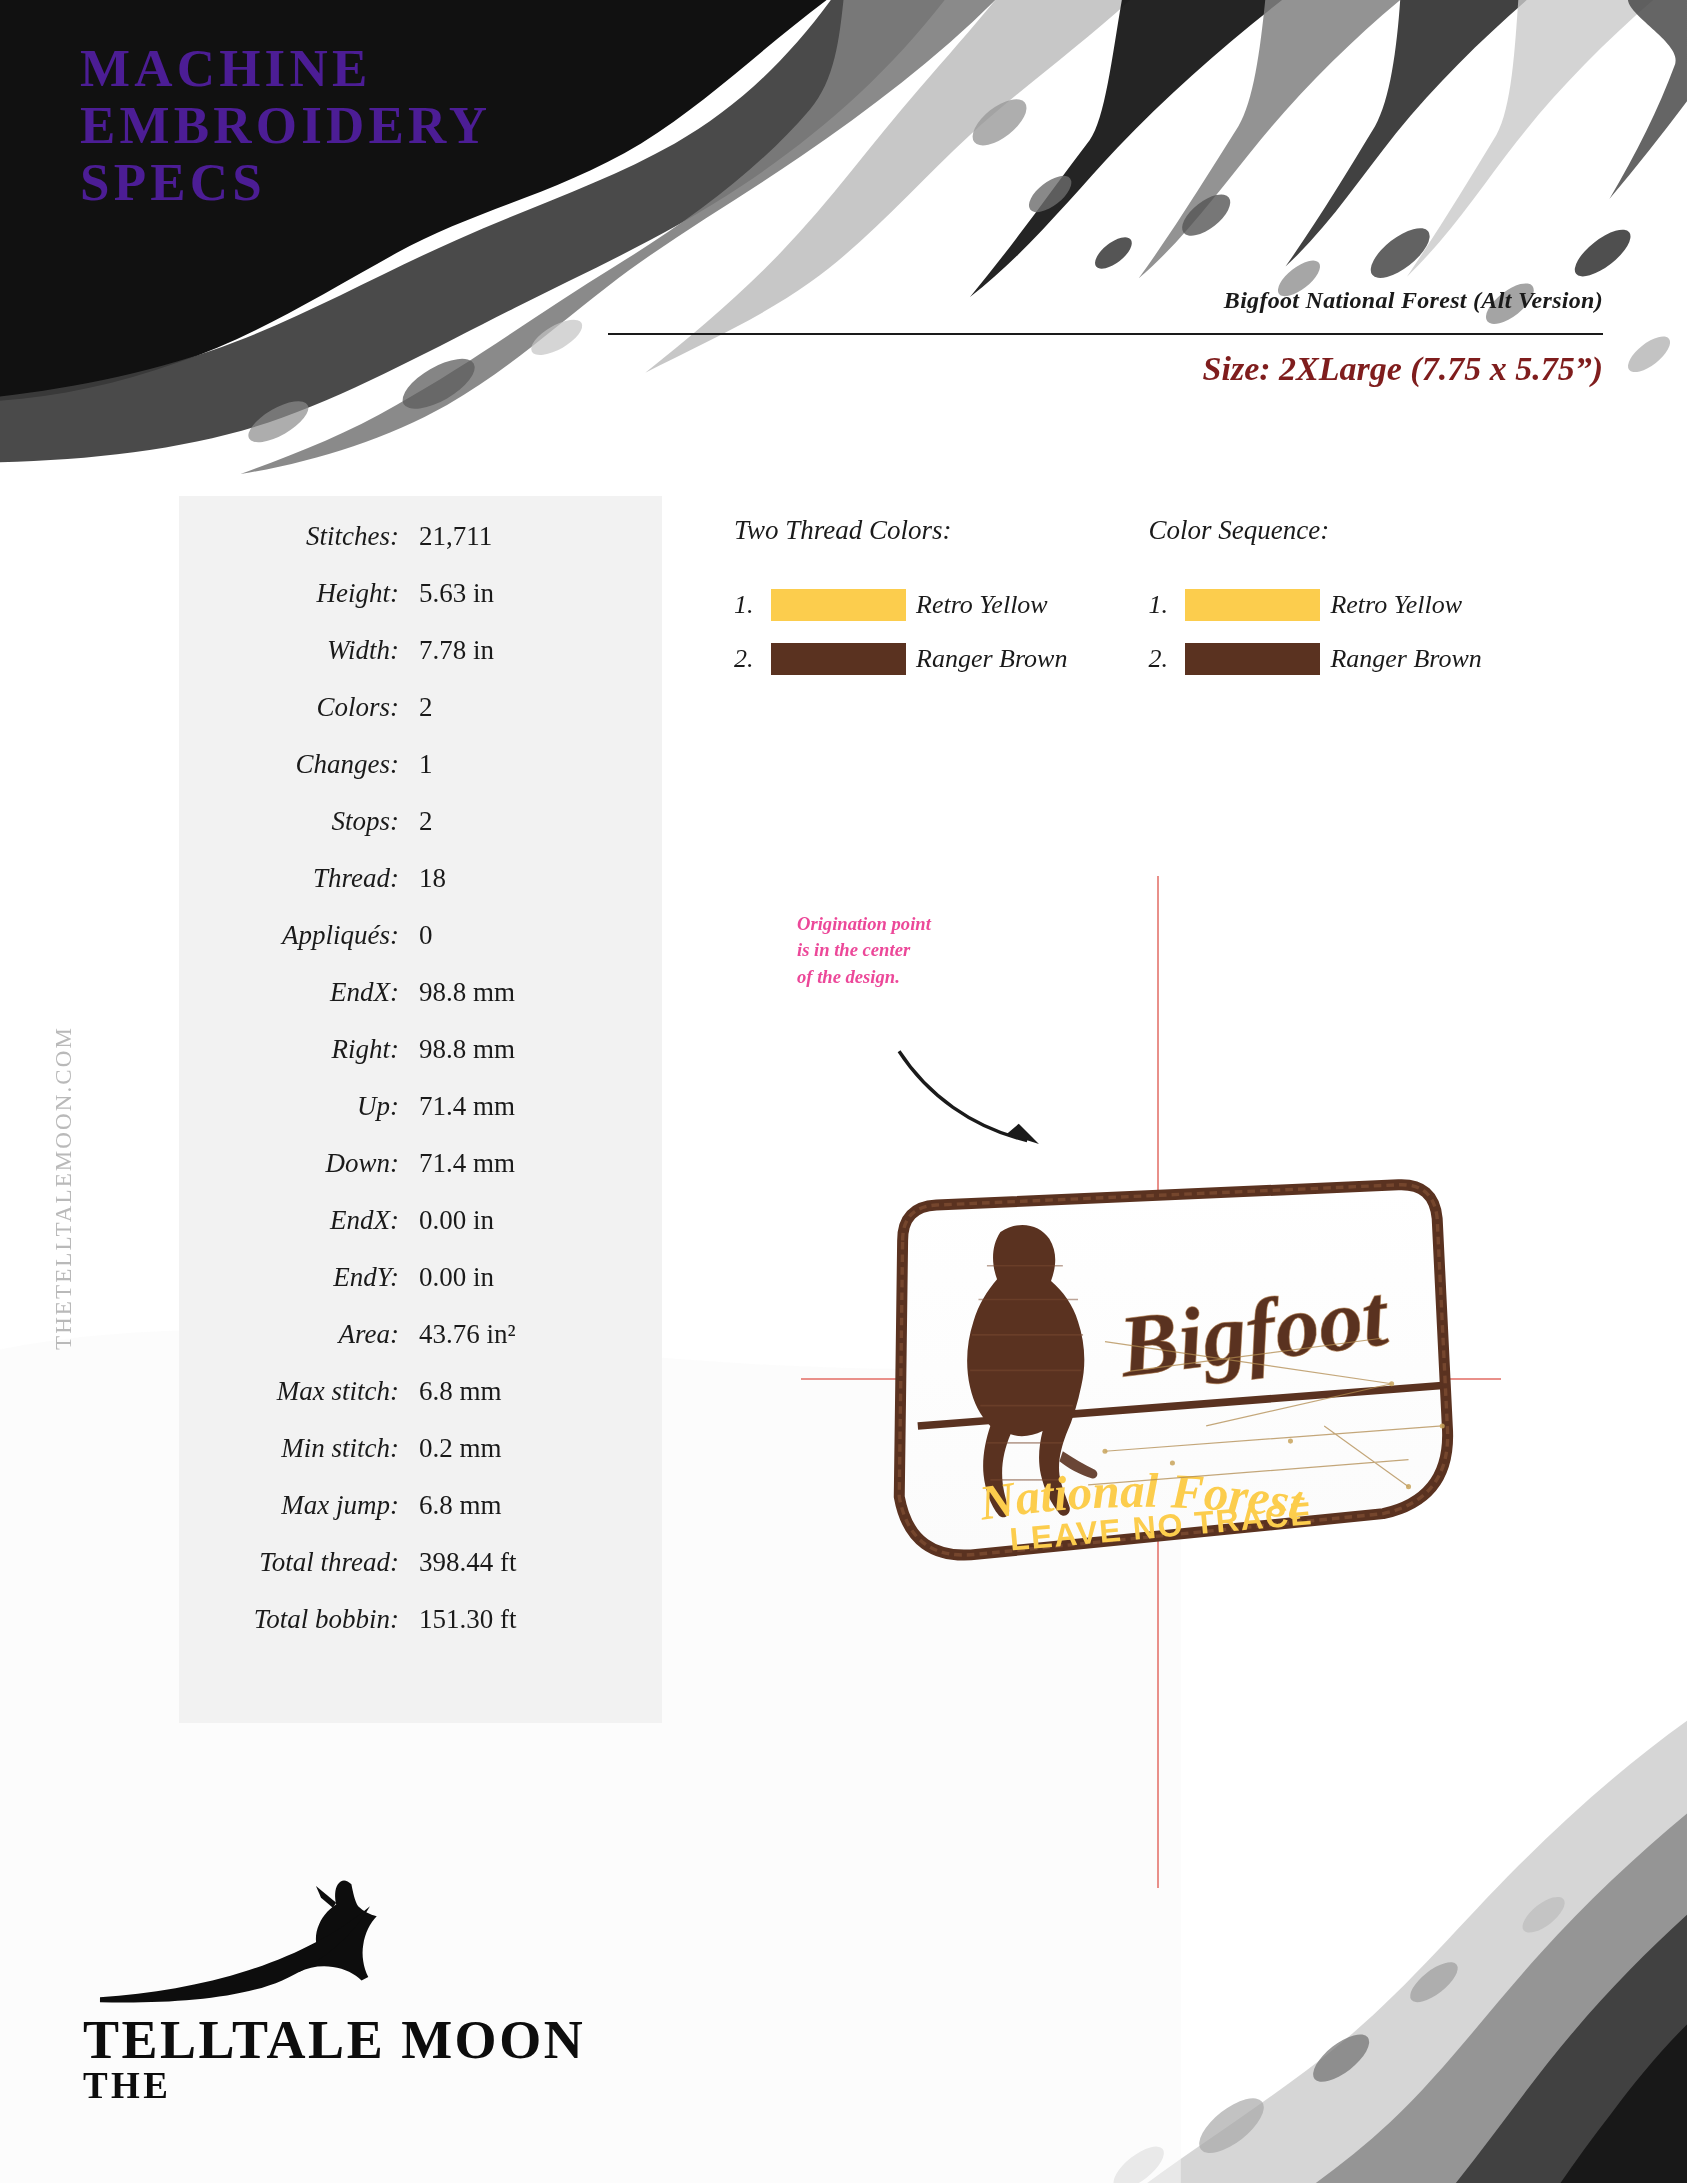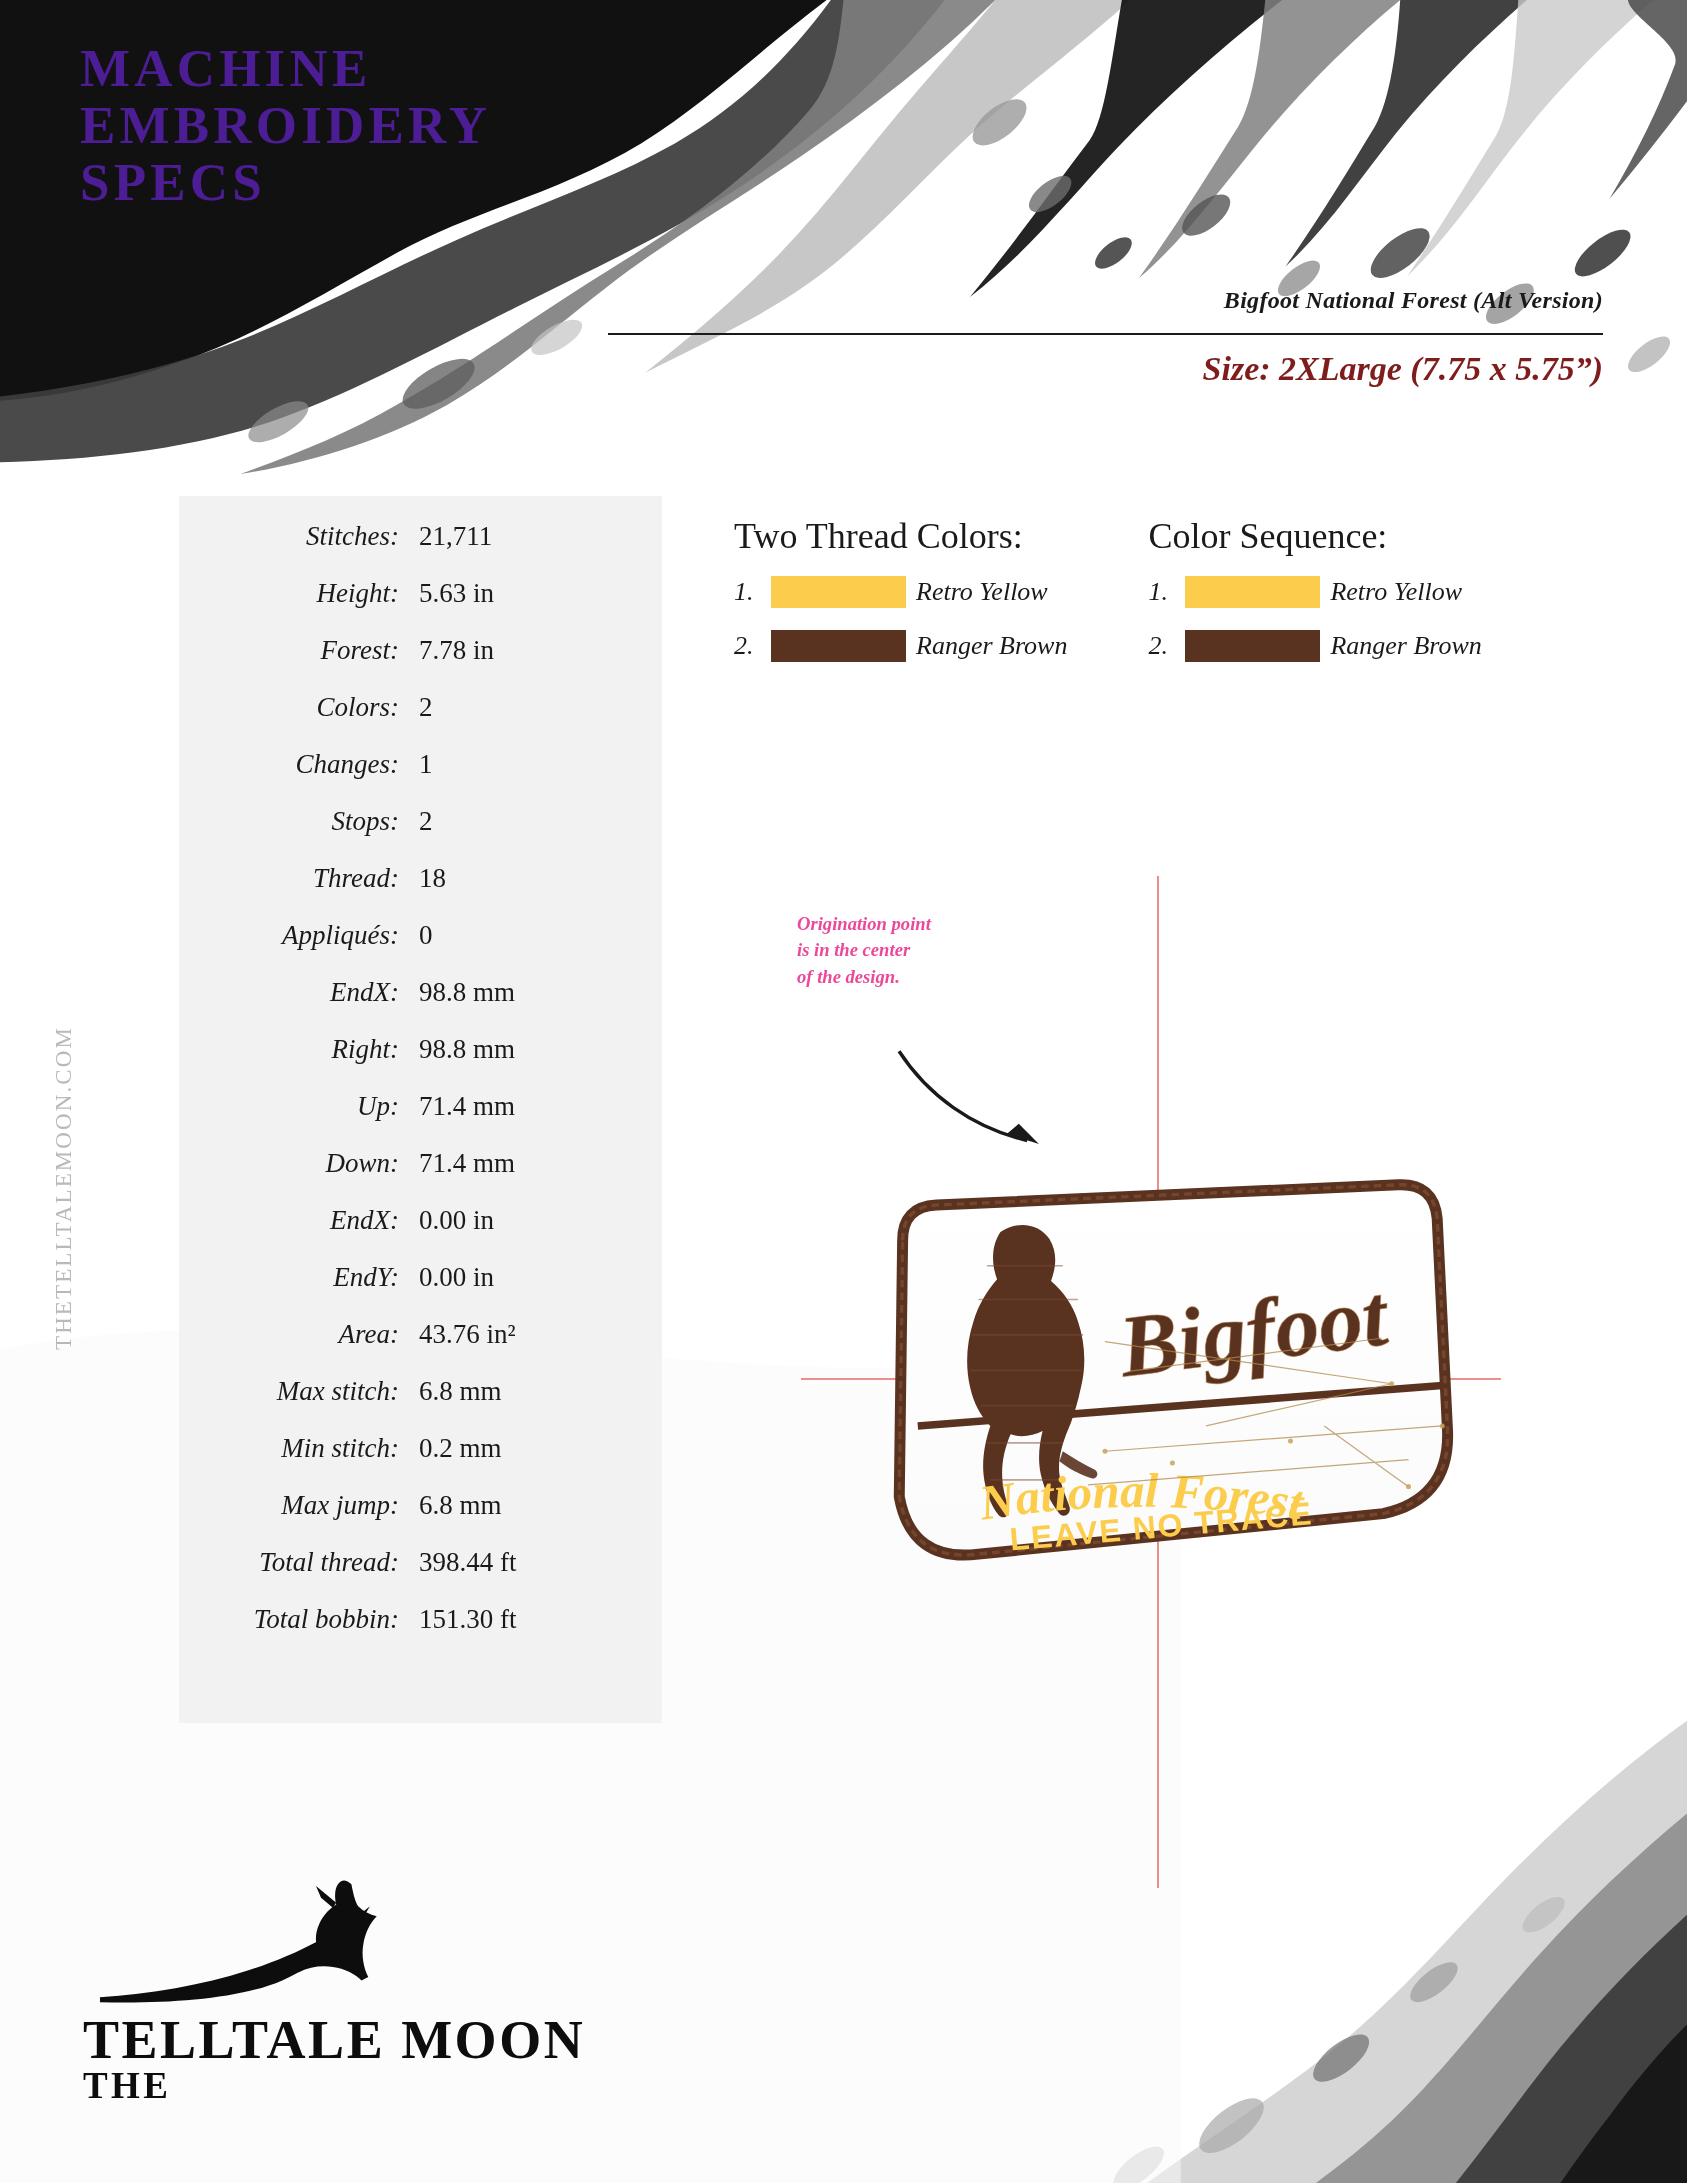--- a/index.html
+++ b/index.html
@@ -107,23 +107,24 @@
   .threads-area {
     position: absolute;
     left: 734px;
     top: 515px;
     z-index: 5;
     display: flex;
     gap: 81px;
   }
   .thread-group { }
   .thread-heading {
-    font-size: 36px;
-    color: #1a1a1a;
-    margin-bottom: 8px;
+    font-size: 27px;
+    font-style: italic;
+    color: #1a1a1a;
+    margin-bottom: 32px;
     white-space: nowrap;
   }
   .thread-row {
     display: flex;
     align-items: center;
     height: 54px;
   }
   .thread-num {
     width: 37px;
     font-size: 26px;
@@ -279,21 +280,21 @@
 <div class="specs-table">
   <div class="spec-row">
       <div class="spec-label">Stitches:</div>
       <div class="spec-value">21,711</div>
     </div>
   <div class="spec-row">
       <div class="spec-label">Height:</div>
       <div class="spec-value">5.63 in</div>
     </div>
   <div class="spec-row">
-      <div class="spec-label">Forest:</div>
+      <div class="spec-label">Width:</div>
       <div class="spec-value">7.78 in</div>
     </div>
   <div class="spec-row">
       <div class="spec-label">Colors:</div>
       <div class="spec-value">2</div>
     </div>
   <div class="spec-row">
       <div class="spec-label">Changes:</div>
       <div class="spec-value">1</div>
     </div>

